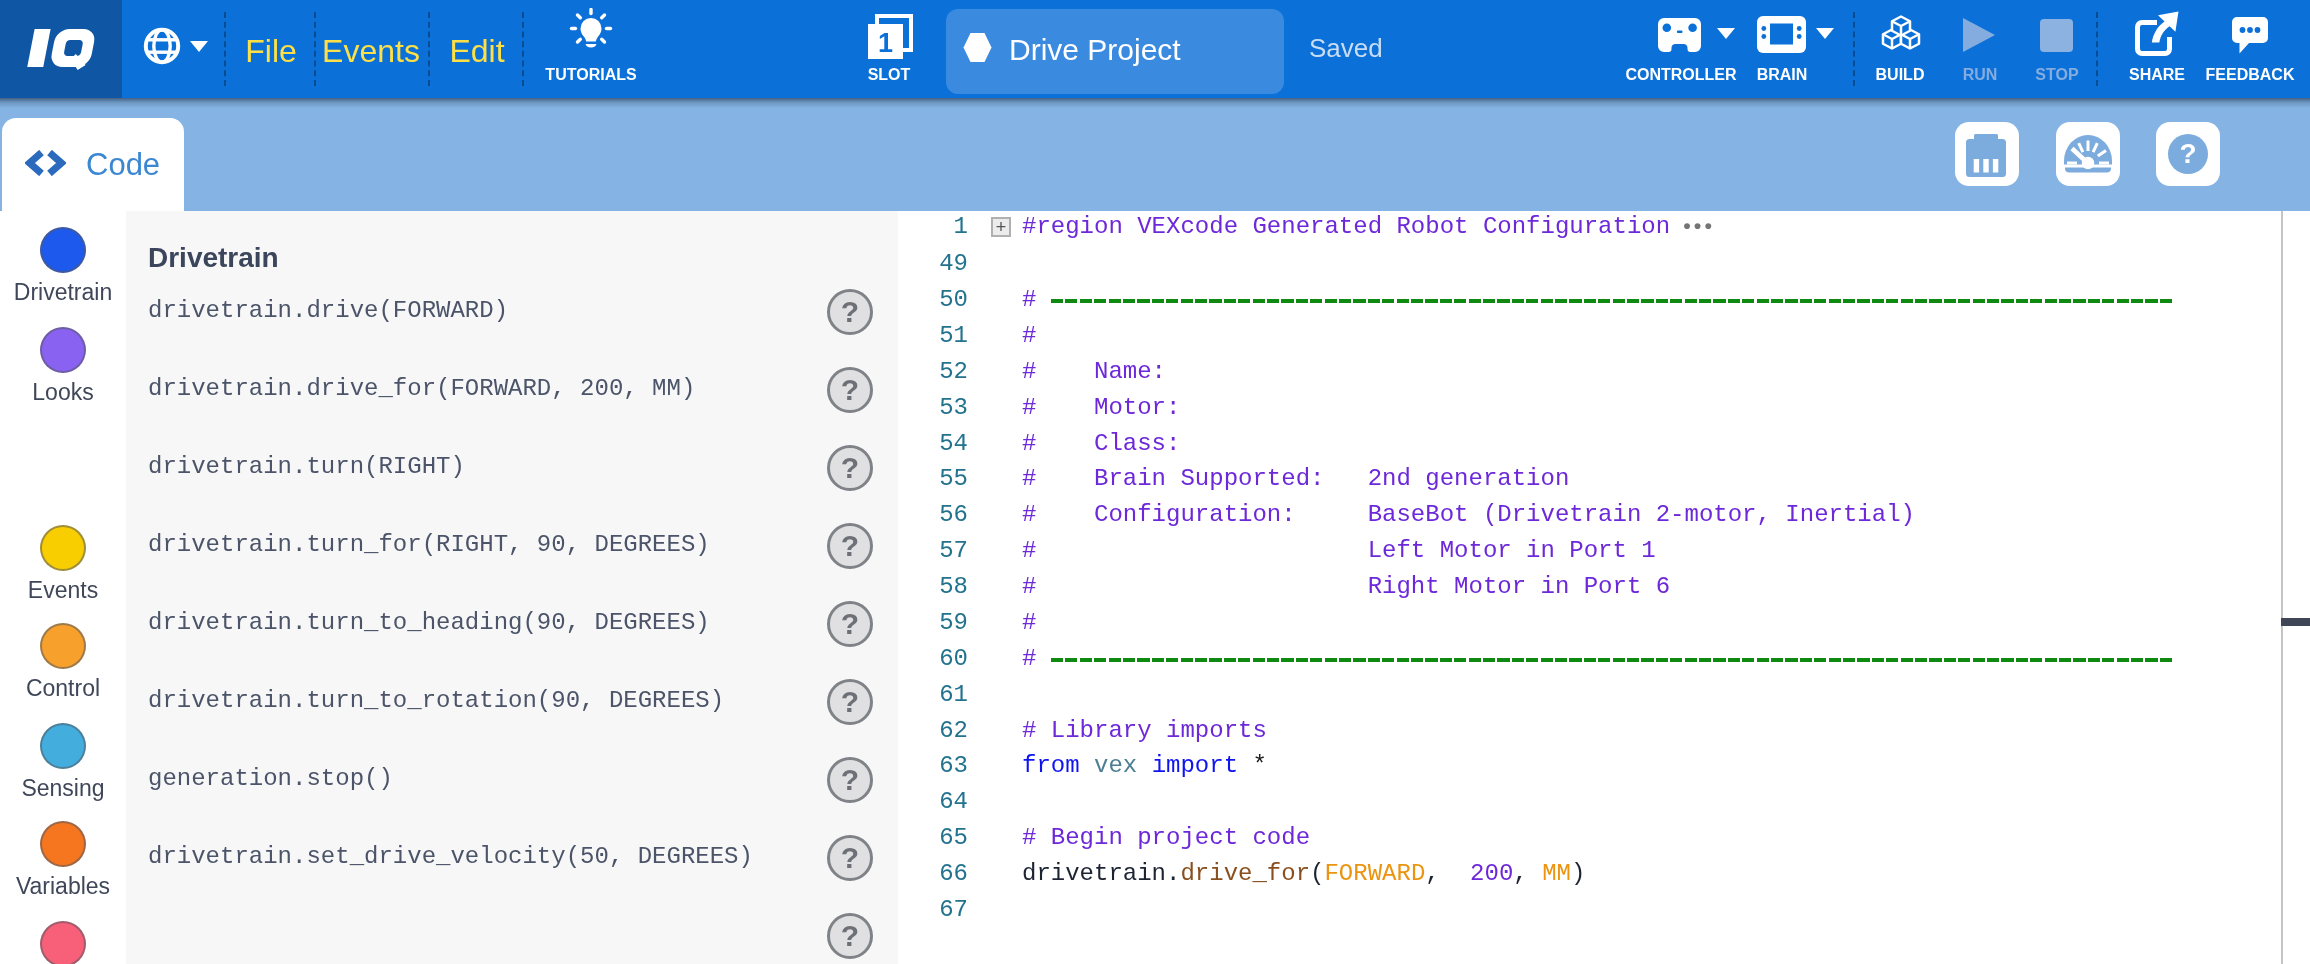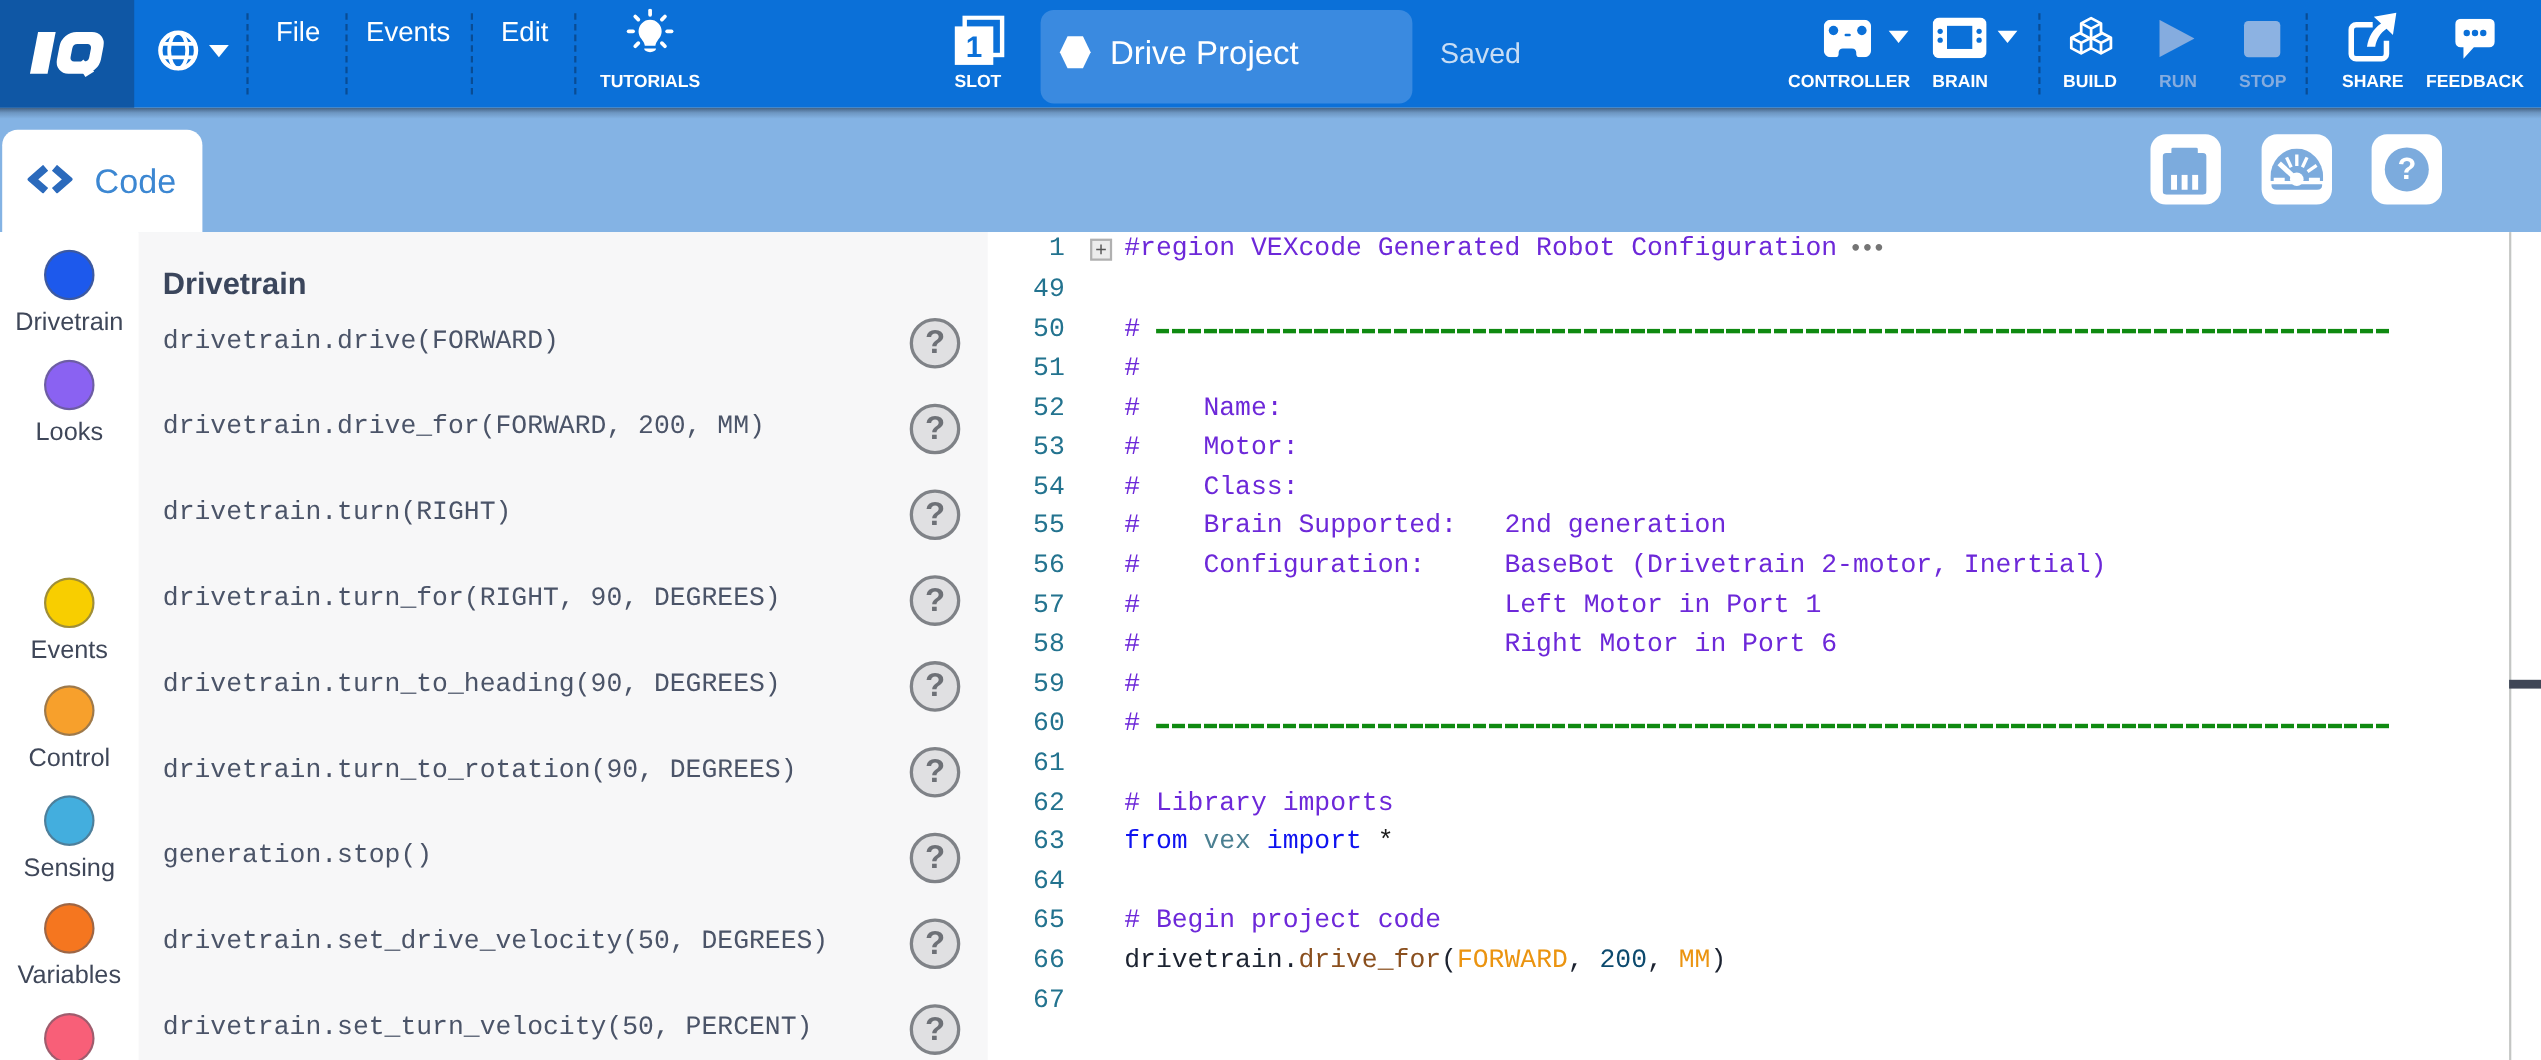--- a/index.html
+++ b/index.html
@@ -2,21 +2,21 @@
 <html><head><meta charset="utf-8">
 <style>
 *{margin:0;padding:0;box-sizing:border-box;}
 html,body{width:2310px;height:964px;overflow:hidden;}
 #root{position:relative;width:2310px;height:964px;font-family:"Liberation Sans",sans-serif;background:#fff;}
 .abs{position:absolute;}
 
 .topbar{position:absolute;left:0;top:0;width:2310px;height:98px;background:#0b70d8;}
 .logo{position:absolute;left:0;top:0;width:122px;height:98px;background:#0f57a5;color:#fff;}
 .sep{position:absolute;top:12px;height:74px;width:0;border-left:2px dashed rgba(8,40,80,0.50);}
-.menuitem{position:absolute;top:15px;color:#ffffff;font-size:25px;transform:translateX(-50%);}
+.menuitem{position:absolute;top:33px;color:#fde047;font-size:32px;transform:translateX(-50%);}
 .smalllabel{position:absolute;color:#fff;font-size:16px;font-weight:bold;transform:translateX(-50%);top:66px;}
 .disabled{color:#85acdf !important;}
 .caret{position:absolute;width:0;height:0;border-left:9.5px solid transparent;border-right:9.5px solid transparent;border-top:11px solid #fff;}
 .projbtn{position:absolute;left:946px;top:9px;width:338px;height:85px;border-radius:12px;background:#3a8ae0;}
 .projbtn .txt{position:absolute;left:63px;top:50%;transform:translateY(-57%);color:#fff;font-size:30px;font-weight:500;}
 .saved{position:absolute;left:1309px;top:33px;color:#c8ddf4;font-size:26px;}
 
 .subbar{position:absolute;left:0;top:98px;width:2310px;height:113px;background:#84b3e4;}
 .subbar::before{content:"";position:absolute;left:0;top:0;width:100%;height:10px;background:linear-gradient(rgba(28,48,72,0.62),rgba(28,48,72,0.22) 45%,rgba(28,48,72,0) 100%);}
 .tab{position:absolute;left:2px;top:20px;width:182px;height:93px;background:#fff;border-radius:14px 14px 0 0;}
@@ -33,21 +33,21 @@
 .qbtn{position:absolute;left:701px;width:46px;height:46px;border-radius:50%;background:#e0e0e2;border:3px solid #7f8287;color:#6d7076;font-size:30px;font-weight:bold;text-align:center;line-height:40px;}
 .editor{position:absolute;left:898px;top:211px;width:1412px;height:753px;background:#fff;}
 .ln{position:absolute;left:0;width:70px;text-align:right;font-family:"Liberation Mono",monospace;font-size:24px;color:#23738f;white-space:pre;}
 .cl{position:absolute;left:124px;font-family:"Liberation Mono",monospace;font-size:24px;white-space:pre;}
 .grn{color:#6d28d9;}
 .kw{color:#0f13f0;}
 .typ{color:#4b7f91;}
 .drk{color:#1c2331;}
 .fn{color:#8a4f1e;}
 .cst{color:#eb9410;}
-.num{color:#0c4a6e;}
+.num{color:#6d28d9;margin-left:16px;}
 .fold{position:absolute;left:93px;width:20px;height:20px;background:#ececec;border:2px solid #b0b0b0;color:#555;font-size:18px;line-height:16px;text-align:center;}
 .ruler{position:absolute;left:1383px;top:0;width:2px;height:753px;background:#c4c6c4;}
 .rulermark{position:absolute;left:1383px;top:407px;width:29px;height:8px;background:#3f4656;}
 </style></head><body>
 <div id="root">
 
 <div class="topbar">
 <div class="logo">
         <svg class="abs" style="left:24px;top:27px" width="80" height="44" viewBox="0 0 80 44">
 <g transform="translate(7,0) skewX(-11)">
@@ -234,21 +234,20 @@
 <div class="cmd" style="top:320px">drivetrain.turn_for(RIGHT, 90, DEGREES)</div>
 <div class="qbtn" style="top:312px">?</div>
 <div class="cmd" style="top:398px">drivetrain.turn_to_heading(90, DEGREES)</div>
 <div class="qbtn" style="top:390px">?</div>
 <div class="cmd" style="top:476px">drivetrain.turn_to_rotation(90, DEGREES)</div>
 <div class="qbtn" style="top:468px">?</div>
 <div class="cmd" style="top:554px">generation.stop()</div>
 <div class="qbtn" style="top:546px">?</div>
 <div class="cmd" style="top:632px">drivetrain.set_drive_velocity(50, DEGREES)</div>
 <div class="qbtn" style="top:624px">?</div>
-<div class="cmd" style="top:710px">drivetrain.set_turn_velocity(50, PERCENT)</div>
 <div class="qbtn" style="top:702px">?</div>
 </div>
 <div class="editor">
 <div class="ln" style="top:2.0px">1</div>
 <div class="cl" style="top:2.0px"><span class="grn">#region VEXcode Generated Robot Configuration</span><span style="color:#757575;font-size:21px;font-weight:bold;letter-spacing:-2px;"> •••</span></div>
 <div class="ln" style="top:39.1px">49</div>
 <div class="ln" style="top:75.0px">50</div>
 <div class="cl" style="top:75.0px"><span class="grn">#</span></div>
 <div class="ln" style="top:110.9px">51</div>
 <div class="cl" style="top:110.9px"><span class="grn">#</span></div>

